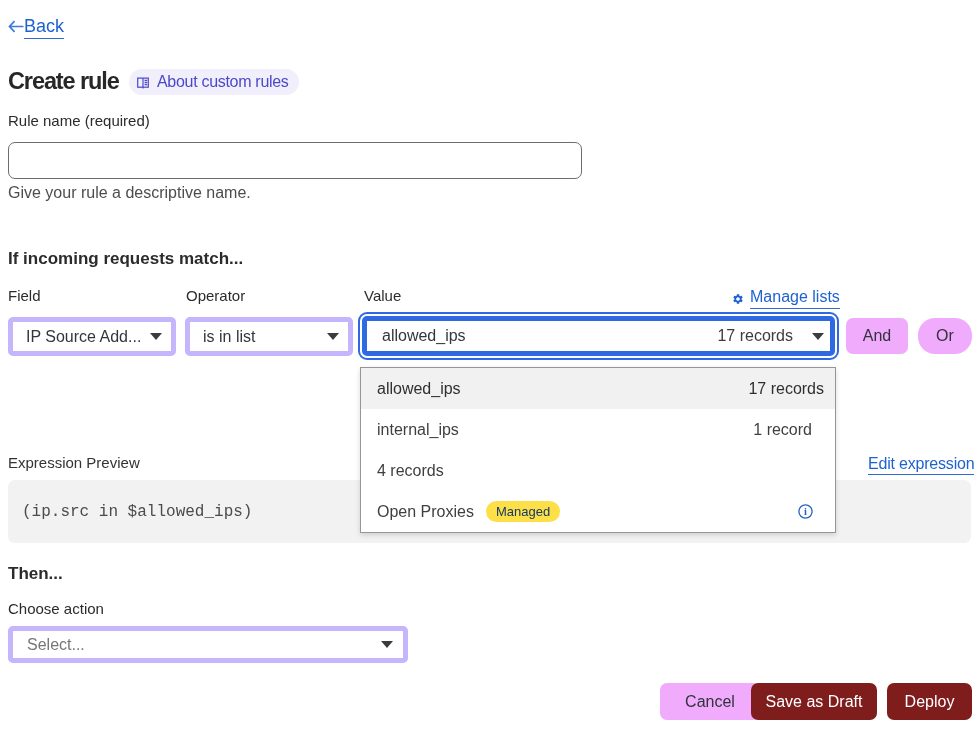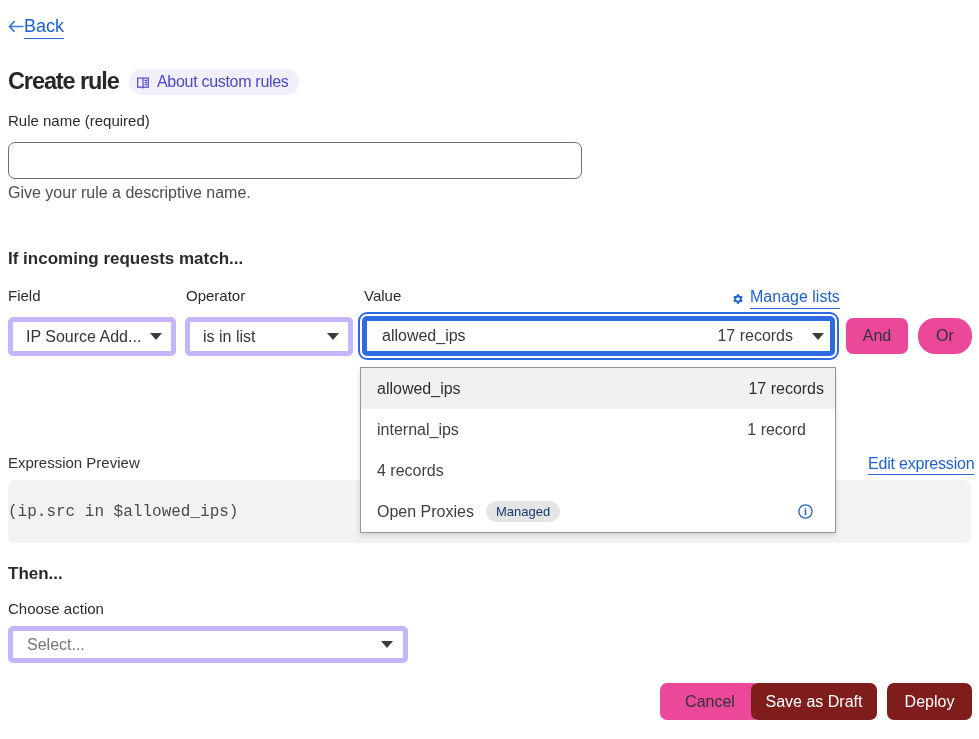--- a/index.html
+++ b/index.html
@@ -2,21 +2,21 @@
 <html><head>
 <meta charset="utf-8">
 <style>
 * { margin:0; padding:0; box-sizing:border-box; }
 html,body { width:979px; height:739px; background:#fff; font-family:"Liberation Sans", sans-serif; }
 body { position:relative; overflow:hidden; color:#2b2b2b; }
 .abs { position:absolute; }
 .caret { width:0; height:0; border-left:6px solid transparent; border-right:6px solid transparent; border-top:7px solid #3c3c3c; }
 .sel { position:absolute; border:5px solid #c4b5fd; border-radius:5px; background:#fff; display:flex; align-items:center; }
 .btn { position:absolute; border-radius:7px; display:flex; align-items:center; justify-content:center; font-size:16px; }
-.btn-gray { background:#ec4899; color:#30333a; }
+.btn-gray { background:#f0abfc; color:#30333a; }
 .btn-blue { background:#7f1d1d; color:#fff; }
 </style>
 </head>
 <body>
 
 <div class="abs" style="left:8px; top:16px; font-size:18px; color:#1e62d0;">
   <svg width="16" height="13" viewBox="0 0 16 13" style="vertical-align:-1px;">
       <path d="M6.5 1.2 L1.5 6.5 L6.5 11.8 M1.7 6.5 L15.5 6.5" stroke="#3b79dd" stroke-width="1.7" fill="none"></path>
     </svg><span style="display:inline-block; border-bottom:1.4px solid #2d6ad2; padding-bottom:1px;">Back</span>
 </div>
@@ -67,44 +67,44 @@
   <span class="caret"></span>
 </div>
 
 <div class="btn btn-gray" style="left:846px; top:318px; width:62px; height:36px;">And</div>
 <div class="btn btn-gray" style="left:918px; top:318px; width:54px; height:36px;border-radius:17px;">Or</div>
 
 <div class="abs" style="left:8px; top:454px; font-size:15px; color:#333;">Expression Preview</div>
 <div class="abs" style="left:868px; top:455px; font-size:16px; letter-spacing:-0.2px;"><span style="display:inline-block; color:#1e62d0; border-bottom:1.3px solid #2d6ad2; padding-bottom:1px;">Edit expression</span></div>
 
 <div class="abs" style="left:8px; top:480px; width:963px; height:63px; background:#f2f2f2; border-radius:7px;"></div>
-<div class="abs" style="left:8px; top:503px; font-family:'Liberation Mono', monospace; font-size:16px; color:#4b4b4b;">(ip.src in $allowed_ips)</div>
+<div class="abs" style="left:22px; top:503px; font-family:'Liberation Mono', monospace; font-size:16px; color:#4b4b4b;">(ip.src in $allowed_ips)</div>
 
 <div class="abs" style="left:8px; top:564px; font-size:17px; font-weight:bold; color:#2b2b2b;">Then...</div>
 <div class="abs" style="left:8px; top:600px; font-size:15px;">Choose action</div>
 <div class="sel" style="left:8px; top:626px; width:400px; height:37px; padding:0 10px 0 14px;">
   <span style="font-size:16px; color:#767676; flex:1;">Select...</span>
   <span class="caret"></span>
 </div>
 
 <div class="abs" style="left:360px; top:367px; width:476px; background:#fff; border:1px solid #969696; z-index:5; box-shadow:0 2px 5px rgba(0,0,0,0.15);">
   <div style="height:41px; display:flex; align-items:center; padding:0 11px 0 16px; background:#f1f1f1;">
     <span style="font-size:16px; color:#2f2f2f; flex:1;">allowed_ips</span>
     <span style="font-size:16px; color:#2f2f2f;">17 records</span>
   </div>
-  <div style="height:41px; display:flex; align-items:center; padding:0 29px 0 16px;">
+  <div style="height:41px; display:flex; align-items:center; padding:0 23px 0 16px;">
     <span style="font-size:16px; color:#3f3f3f; flex:1;">internal_ips</span>
     <span style="font-size:16px; color:#3f3f3f;">1 record</span>
   </div>
   <div style="height:41px; display:flex; align-items:center; padding:0 11px 0 16px;">
     <span style="font-size:16px; color:#3f3f3f;">4 records</span>
   </div>
   <div style="height:41px; display:flex; align-items:center; padding:0 11px 0 16px;">
     <span style="font-size:16px; color:#3f3f3f;">Open Proxies</span>
-    <span style="margin-left:12px; background:#e5e5e5; color:#17386b; font-size:13px; border-radius:11px; padding:3px 10px;">Managed</span>
+    <span style="margin-left:12px; background:#fde047; color:#17386b; font-size:13px; border-radius:11px; padding:3px 10px;">Managed</span>
     <span style="flex:1;"></span>
     <svg width="15" height="15" viewBox="0 0 15 15" style="margin-right:11px;">
         <circle cx="7.5" cy="7.5" r="6.6" fill="none" stroke="#2663c4" stroke-width="1.3"></circle>
         <text x="7.5" y="11.2" font-family="Liberation Serif, serif" font-size="10.5" font-weight="bold" fill="#2663c4" text-anchor="middle">i</text>
       </svg>
   </div>
 </div>
 
 <div class="btn btn-gray" style="left:660px; top:683px; width:100px; height:37px;">Cancel</div>
 <div class="btn btn-blue" style="left:751px; top:683px; width:126px; height:37px;">Save as Draft</div>

